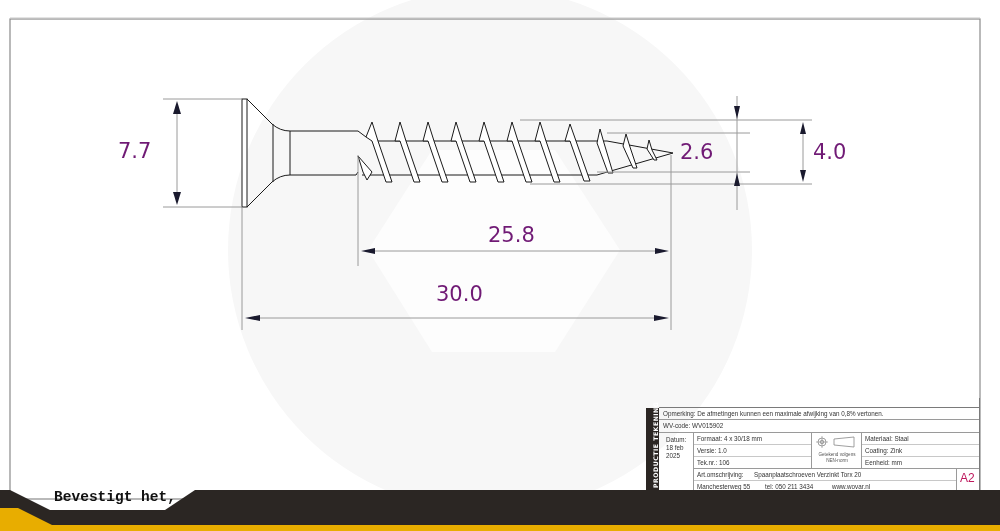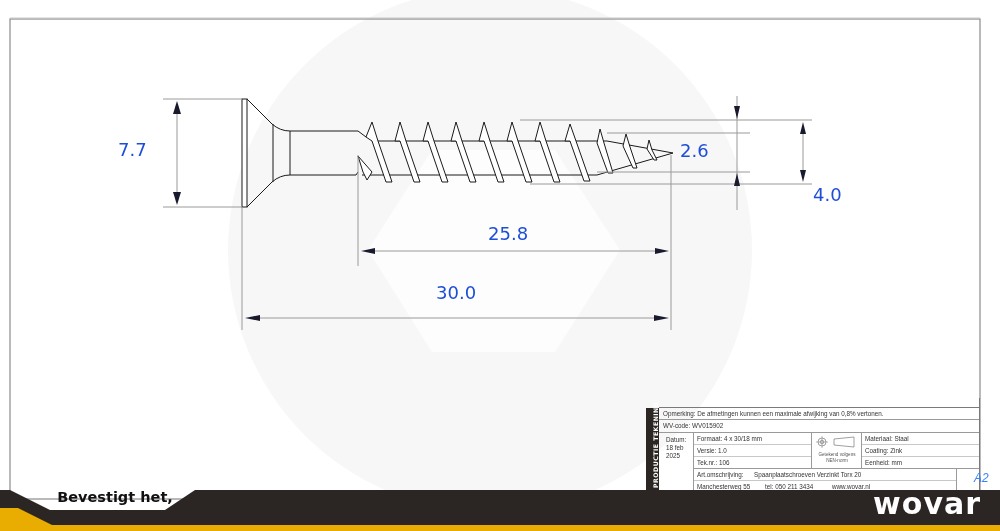--- a/index.html
+++ b/index.html
@@ -1,27 +1,27 @@
 <!DOCTYPE html>
 <html><head>
   <meta charset="utf-8">
   <style>
     html, body { margin:0; padding:0; }
     body { width:1000px; height:531px; position:relative; overflow:hidden; background:#ffffff; font-family:"DejaVu Sans", sans-serif; }
     .canvas { position:absolute; left:0; top:0; width:1000px; height:531px; }
     .drawing-svg { position:absolute; left:0; top:0; }
-    .dim-label { position:absolute; font-family:"DejaVu Sans", sans-serif; font-size:18px; color:#1d4ed8; line-height:1; }
+    .dim-label { position:absolute; font-family:"DejaVu Sans", sans-serif; font-size:21px; color:#701a75; line-height:1; }
     .title-block { position:absolute; left:646px; top:408px; width:334px; height:83px; font-family:"Liberation Sans", sans-serif; color:#333; }
     .tb-side { position:absolute; left:0; top:0; width:13px; height:83px; background:#2b2623; }
     .tb-side-text { position:absolute; left:6px; top:80px; transform-origin:0 0; transform:rotate(-90deg); color:#fff; font-size:6.2px; font-weight:bold; letter-spacing:0.5px; white-space:nowrap; font-family:"DejaVu Sans", sans-serif; }
     .tb-row { position:absolute; font-size:6.3px; white-space:nowrap; }
     .tb-line { position:absolute; background:#9a9a9a; }
     .bottom-svg { position:absolute; left:0; top:470px; }
     .slogan { position:absolute; left:40px; width:150px; text-align:center; font-family:"DejaVu Sans", sans-serif; font-weight:bold; font-size:14.5px; line-height:17px; }
-    .slogan-1 { top:489px; color:#111; }
+    .slogan-1 { top:489px; color:#111;font-family:Liberation Mono, monospace; }
     .slogan-2 { top:506px; color:#fff; }
     .brand { position:absolute; right:19px; top:489px; color:#fff; font-family:"DejaVu Sans", sans-serif; font-weight:bold; font-size:30px; letter-spacing:1px; line-height:1; }
   </style>
 </head>
 <body>
 
 <div class="canvas">
 
   <svg class="drawing-svg" width="1000" height="531" viewBox="0 0 1000 531">
 
@@ -90,21 +90,21 @@
       <polygon points="669,251 655,248 655,254"></polygon>
       <polygon points="737,119 734,106 740,106"></polygon>
       <polygon points="737,173 734,186 740,186"></polygon>
       <polygon points="803,122 800,134 806,134"></polygon>
       <polygon points="803,182 800,170 806,170"></polygon>
     </g>
   </svg>
 
   <div class="dim-label" style="left:118px; top:141px;">7.7</div>
   <div class="dim-label" style="left:680px; top:142px;">2.6</div>
-  <div class="dim-label" style="left:813px; top:142px;margin-top:44px;">4.0</div>
+  <div class="dim-label" style="left:813px; top:142px;">4.0</div>
   <div class="dim-label" style="left:488px; top:225px;">25.8</div>
   <div class="dim-label" style="left:436px; top:284px;">30.0</div>
 
   <div class="title-block">
     <div class="tb-side">
       <div class="tb-side-text">PRODUCTIE TEKENING</div>
     </div>
 
     <div class="tb-line" style="left:13px; top:-1px; width:321px; height:1px; background:#7a7a7a;"></div>
     <div class="tb-line" style="left:13px; top:11px; width:321px; height:1px;"></div>
@@ -146,22 +146,21 @@
     <div class="tb-row" style="left:219px; top:39px;">Coating: Zink</div>
     <div class="tb-row" style="left:219px; top:51px;">Eenheid: mm</div>
 
     <div class="tb-row" style="left:51px; top:63px;">Art.omschrijving:</div>
     <div class="tb-row" style="left:108px; top:63px;">Spaanplaatschroeven Verzinkt Torx 20</div>
 
     <div class="tb-row" style="left:51px; top:75px;">Manchesterweg 55</div>
     <div class="tb-row" style="left:119px; top:75px;">tel: 050 211 3434</div>
     <div class="tb-row" style="left:186px; top:75px;">www.wovar.nl</div>
 
-    <div class="tb-row" style="left:328px; top:63px; font-size:12px; color:#3b82f6;font-style:italic;">A2</div>
+    <div class="tb-row" style="left:314px; top:63px; font-size:12px; color:#be185d;">A2</div>
   </div>
 
   <svg class="bottom-svg" width="1000" height="61" viewBox="0 0 1000 61">
     <polygon points="0,20 10,20 50,40 165,40 195,20 1000,20 1000,61 0,61" fill="#2b2623"></polygon>
     <polygon points="0,38 18,38 52,55 1000,55 1000,61 0,61" fill="#e8ad00"></polygon>
   </svg>
   <div class="slogan slogan-1">Bevestigt het,</div>
-  <div class="brand">wovar</div>
 </div>
 
 </body></html>

